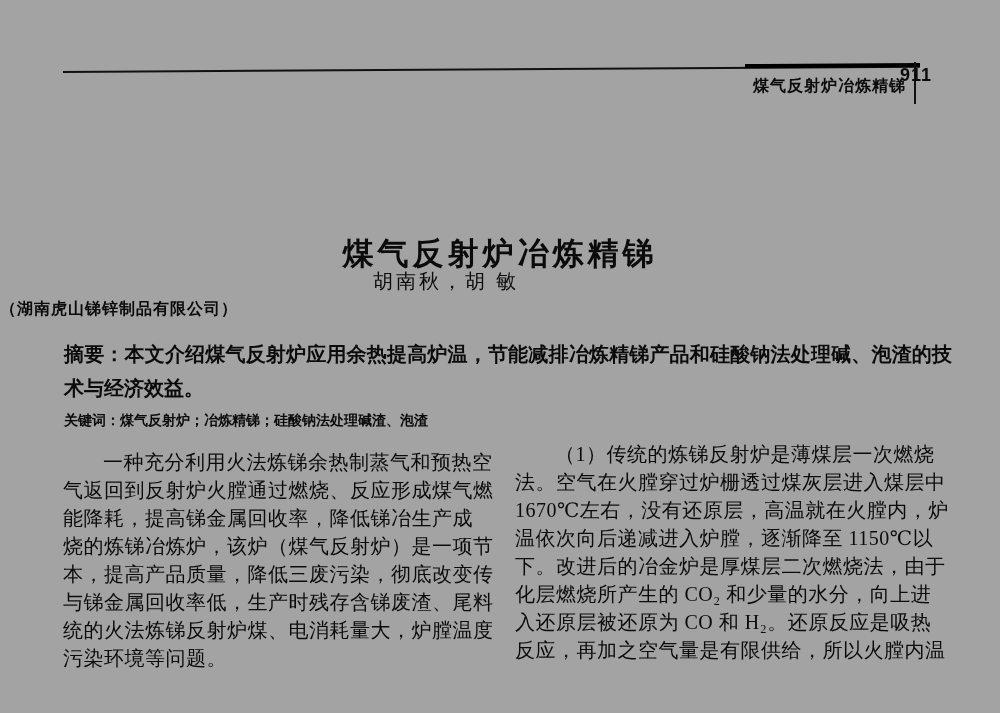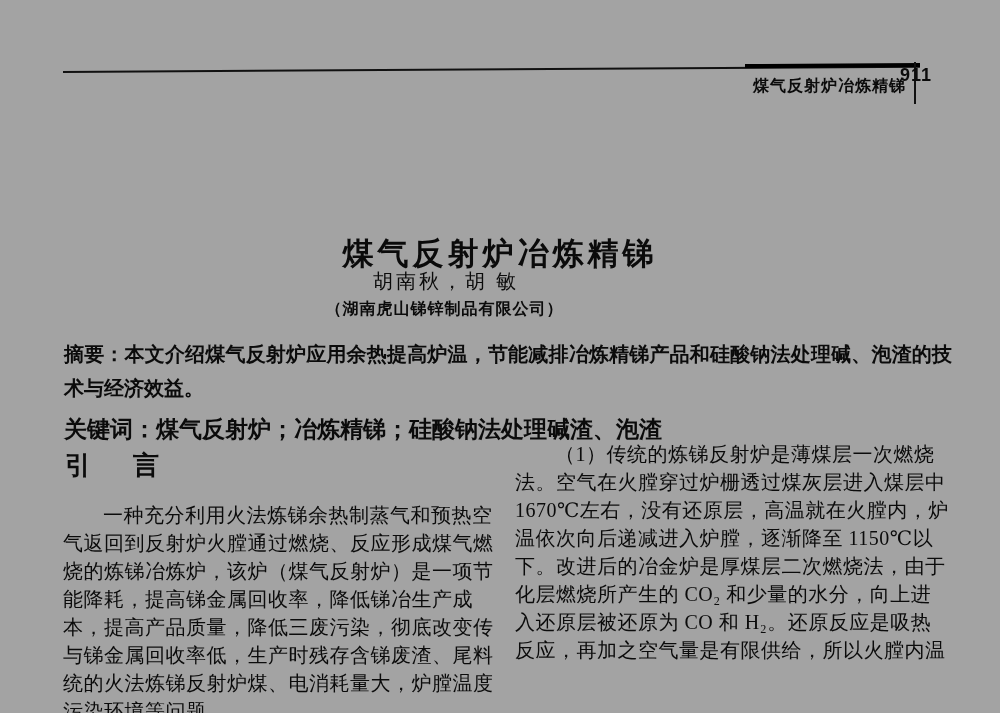--- a/index.html
+++ b/index.html
@@ -42,32 +42,32 @@
     font-weight:bold;font-size:31px;letter-spacing:4px;
     white-space:pre;
   }
   .authors{
     position:absolute;top:268px;left:0;width:892px;
     text-align:center;font-size:20px;letter-spacing:3px;
     white-space:pre;
   }
   .affiliation{
     position:absolute;top:299px;left:0;width:889px;
-    text-align:center;font-size:16px;font-weight:600;letter-spacing:1px;
+    text-align:left;font-size:16px;font-weight:600;letter-spacing:1px;
   }
   .abstract{
     position:absolute;left:64px;top:317px;width:888px;
     font-family:"Liberation Sans","DejaVu Sans",sans-serif;
     font-weight:bold;font-size:20px;line-height:34px;
     text-align:justify;
   }
   .keywords{
     position:absolute;left:64px;top:394px;width:888px;
     font-family:"Liberation Sans","DejaVu Sans",sans-serif;
-    font-weight:bold;font-size:23px;line-height:24px;
+    font-weight:bold;font-size:14px;line-height:24px;
   }
   
   .col{position:absolute;font-size:20px;}
   .col-left{left:63px;top:448px;width:432px;}
   .col-right{left:515px;top:440px;width:438px;}
   .section-heading{
     font-family:"Liberation Sans","DejaVu Sans",sans-serif;
     font-weight:bold;font-size:26px;letter-spacing:8px;
     white-space:pre;margin:0 0 18px 2px;
   }
@@ -90,25 +90,24 @@
 
   <h1 class="title">煤气反射炉冶炼精锑</h1>
   <div class="authors">胡南秋，胡 敏</div>
   <div class="affiliation">（湖南虎山锑锌制品有限公司）</div>
 
   <p class="abstract"><span>摘要：</span><span>本文介绍煤气反射炉应用余热提高炉温，节能减排冶炼精锑产品和硅酸钠法处理碱、泡渣的技术与经济效益。</span></p>
 
   <p class="keywords"><span>关键词：</span><span>煤气反射炉；冶炼精锑；硅酸钠法处理碱渣、泡渣</span></p>
 
   <div class="col col-left">
-    <h2 class="section-heading">引　言</h2>
     <div class="bodyline indent">一种充分利用火法炼锑余热制蒸气和预热空</div>
     <div class="bodyline">气返回到反射炉火膛通过燃烧、反应形成煤气燃</div>
+    <div class="bodyline">能降耗，提高锑金属回收率，降低锑冶生产成</div>
     <div class="bodyline">烧的炼锑冶炼炉，该炉（煤气反射炉）是一项节</div>
-    <div class="bodyline">能降耗，提高锑金属回收率，降低锑冶生产成</div>
     <div class="bodyline">本，提高产品质量，降低三废污染，彻底改变传</div>
     <div class="bodyline">与锑金属回收率低，生产时残存含锑废渣、尾料</div>
     <div class="bodyline">统的火法炼锑反射炉煤、电消耗量大，炉膛温度</div>
     <div class="bodyline">污染环境等问题。</div>
   </div>
 
   <div class="col col-right">
     <div class="bodyline indent">（1）传统的炼锑反射炉是薄煤层一次燃烧</div>
     <div class="bodyline">法。空气在火膛穿过炉栅透过煤灰层进入煤层中</div>
     <div class="bodyline">1670℃左右，没有还原层，高温就在火膛内，炉</div>

